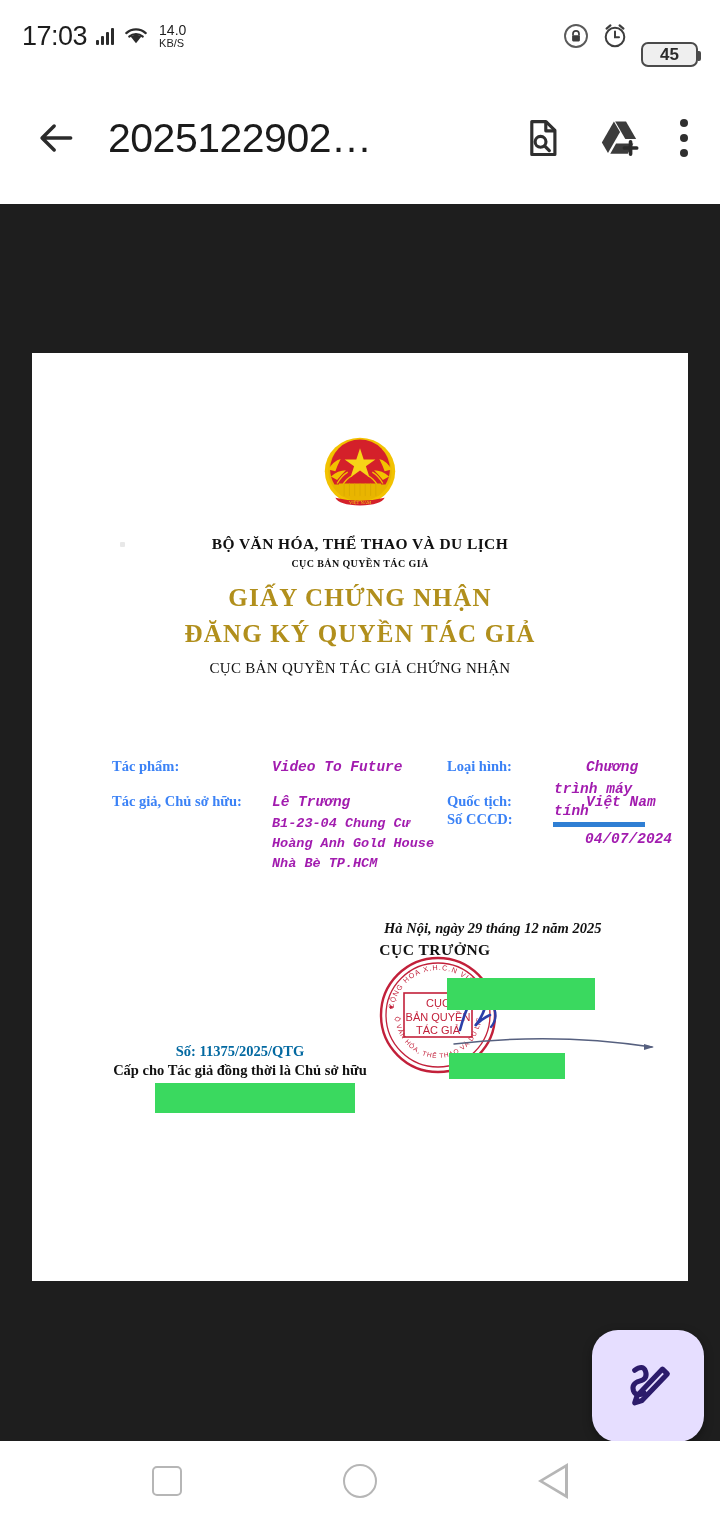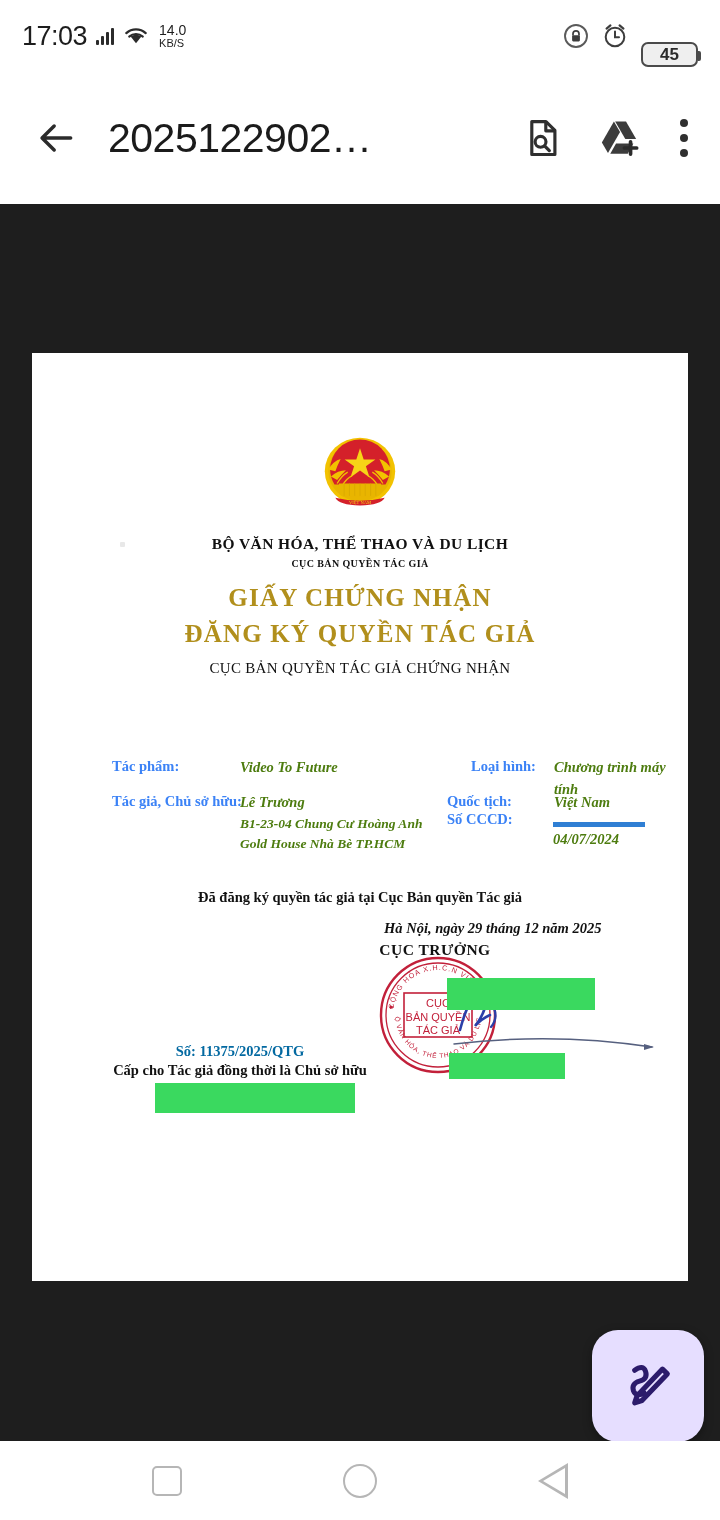--- a/index.html
+++ b/index.html
@@ -98,28 +98,28 @@
   }
 
   
   .fields{ position:absolute; left:0; right:0; top:404px; }
   .frow{ position:absolute; }
   .lbl{
     font-family:"Liberation Serif", serif; font-weight:bold;
     font-size:14.5px; color:#3b82f6; white-space:nowrap;
   }
   .val{
-    font-family:Liberation Serif, serif; font-weight:bold; font-style:italic;
-    font-size:14.5px; color:#4d7c0f; line-height:1.5;
+    font-family:Liberation Mono, monospace; font-weight:bold; font-style:italic;
+    font-size:14.5px; color:#a21caf; line-height:1.5;margin-left:32px;
   }
   .val.sub{ font-size:13.5px; }
 
   .f-work-lbl { left:80px;  top:0px; }
   .f-work-val { left:208px; top:0px; }
-  .f-type-lbl { left:415px; top:0px;margin-left:24px; }
+  .f-type-lbl { left:415px; top:0px; }
   .f-type-val { left:522px; top:0px; width:120px; }
   .f-auth-lbl { left:80px;  top:35px; }
   .f-auth-val { left:208px; top:35px; width:200px; }
   .f-nat-lbl  { left:415px; top:35px; }
   .f-nat-val  { left:522px; top:35px; }
   .f-cccd-lbl { left:415px; top:53px; }
   .f-cccd-box { left:521px; top:56px; }
   .f-cccd-date{ left:521px; top:72px; }
 
   .redact-bar{
@@ -330,21 +330,20 @@
         </div>
 
         <div class="frow f-nat-lbl"><span class="lbl">Quốc tịch:</span></div>
         <div class="frow f-nat-val"><span class="val">Việt Nam</span></div>
 
         <div class="frow f-cccd-lbl"><span class="lbl">Số CCCD:</span></div>
         <div class="frow f-cccd-box"><span class="redact-bar"></span></div>
         <div class="frow f-cccd-date"><span class="val">04/07/2024</span></div>
       </div>
 
-      <div class="registered">Đã đăng ký quyền tác giả tại Cục Bản quyền Tác giả</div>
       <div class="place-date">Hà Nội, ngày 29 tháng 12 năm 2025</div>
       <div class="director">CỤC TRƯỞNG</div>
 
       <svg class="seal" viewBox="0 0 124 124">
         <defs>
           <path id="arcTop" d="M 17 62 A 45 45 0 0 1 107 62"></path>
           <path id="arcBot" d="M 19 62 A 43 43 0 0 0 105 62"></path>
         </defs>
         <circle cx="62" cy="62" r="57" fill="none" stroke="#c2203a" stroke-width="2.4"></circle>
         <circle cx="62" cy="62" r="52" fill="none" stroke="#c2203a" stroke-width="1.3"></circle>

